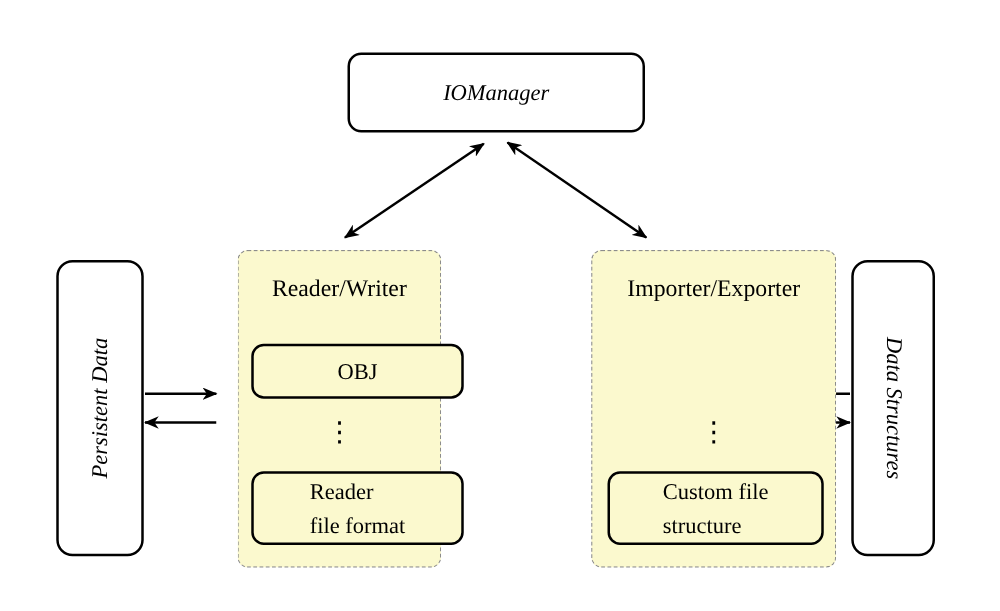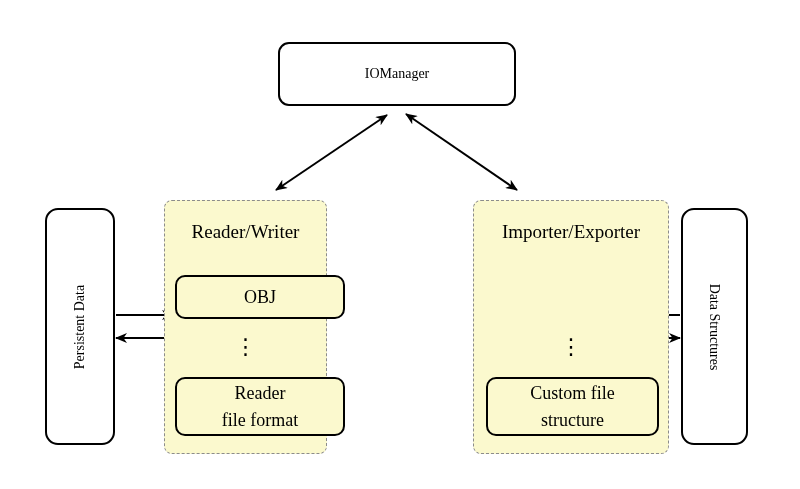--- a/index.html
+++ b/index.html
@@ -15,44 +15,44 @@
   body{font-family:"Liberation Serif","DejaVu Serif",serif;color:#000;}
   .canvas{
     position:relative;width:800px;height:489px;background:var(--background);overflow:hidden;
   }
   .arrows{position:absolute;left:0;top:0;width:800px;height:489px;}
 
   
   .node{
     position:absolute;background:var(--box-fill);border:2.5px solid var(--box-border);
     border-radius:11px;display:flex;align-items:center;justify-content:center;
-    font-size:14px;text-align:center;
+    font-size:18px;text-align:center;font-style:italic;
   }
   .node--iomanager{left:278px;top:42px;width:238px;height:64px;}
   .node--vertical-left{left:45px;top:208px;width:70px;height:237px;border-radius:13px;}
   .node--vertical-right{left:681px;top:208px;width:67px;height:237px;border-radius:13px;}
   .rot-ccw{transform:rotate(-90deg);white-space:nowrap;}
   .rot-cw{transform:rotate(90deg);white-space:nowrap;}
 
   
   .panel{
     position:absolute;background:var(--panel-fill);
     border:1.6px dashed var(--panel-border);border-radius:8px;
   }
-  .panel--left{left:164px;top:200px;width:163px;height:254px;}
+  .panel--left{left:190px;top:200px;width:163px;height:254px;}
   .panel--right{left:425px;top:200px;width:196px;height:254px;margin-left:48px;}
   .panel-title{
     position:absolute;left:0;right:0;top:21px;text-align:center;
     font-size:19px;line-height:20px;
   }
   .inner-box{
     position:absolute;background:var(--panel-fill);
     border:2.5px solid var(--box-border);border-radius:10px;
     display:flex;align-items:center;justify-content:center;
-    font-size:18px;line-height:27px;text-align:center;white-space:pre-line;
+    font-size:18px;line-height:27px;white-space:pre-line;
   }
   .inner-box--top{top:74px;height:44px;}
   .inner-box--bottom{top:176px;height:59px;}
   .panel--left .inner-box{left:10px;width:170px;}
   .panel--right .inner-box{left:12px;width:173px;}
   .dots{
     position:absolute;left:0;right:0;top:130px;text-align:center;
     font-size:22px;line-height:32px;
     font-family:"DejaVu Sans","DejaVu Serif",serif;
   }

